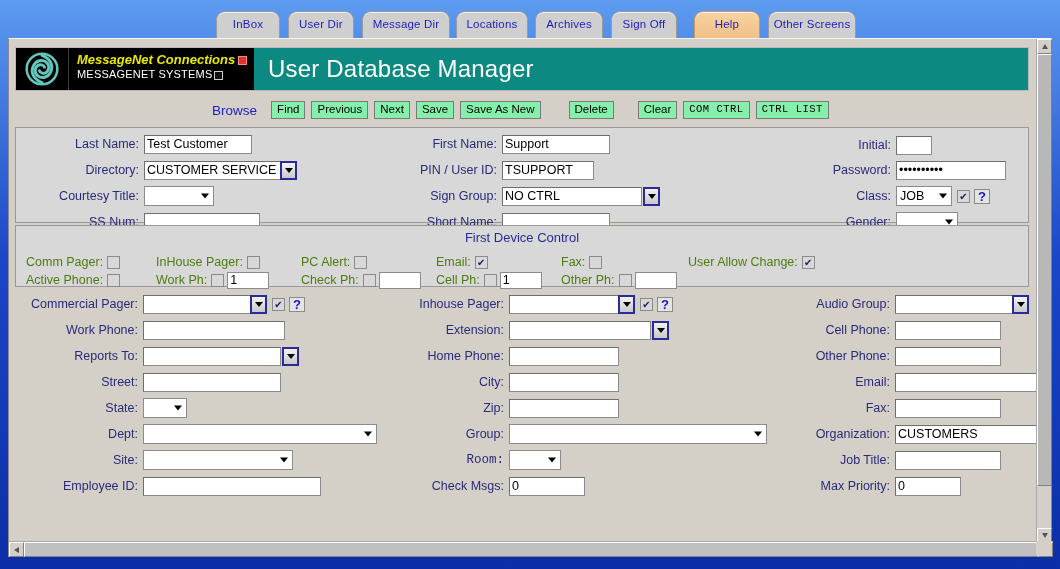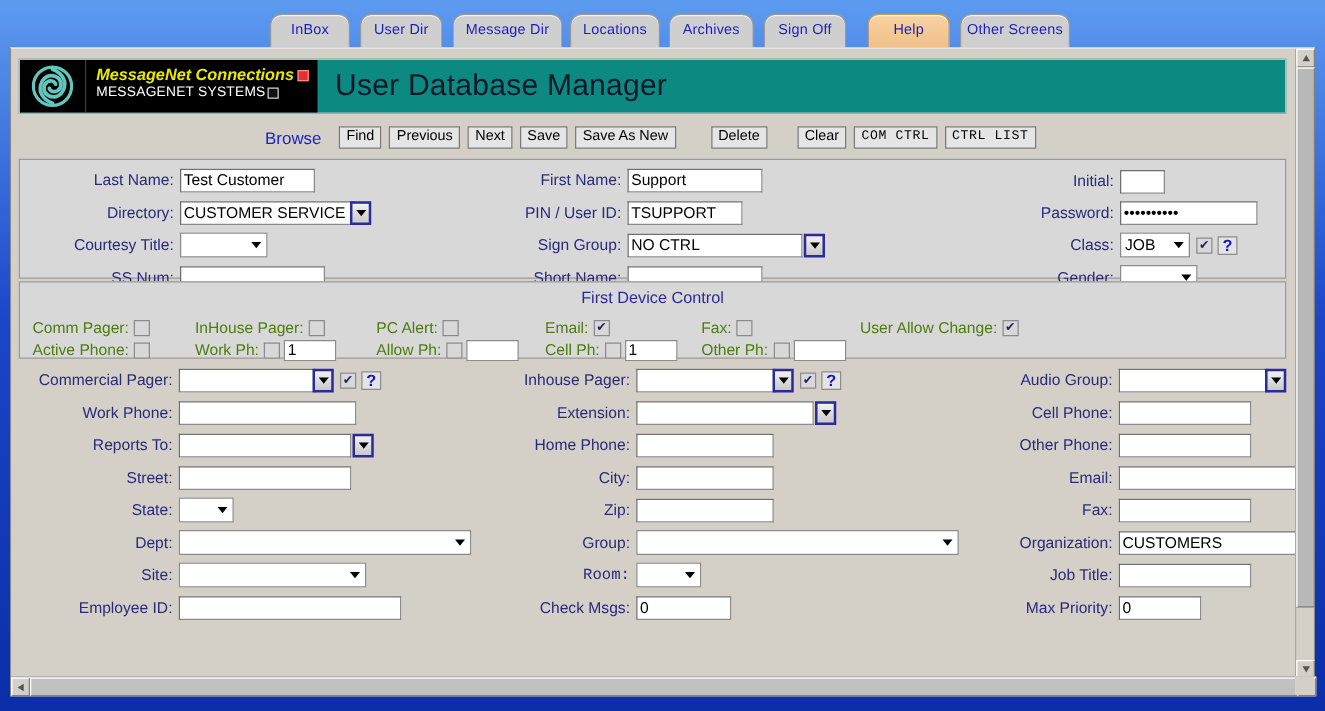--- a/index.html
+++ b/index.html
@@ -121,21 +121,21 @@
   #brand-line2 .blk-ico {
     display: inline-block;
     width: 9px; height: 9px;
     background: #111;
     border: 1px solid #cfcfcf;
     vertical-align: middle;
     margin-left: 2px;
   }
   #page-title {
     flex: 1;
-    color: #0f172a;
+    color: #ffffff;
     font-size: 24px;
     padding-left: 14px;
     display: flex;
     align-items: center;
     letter-spacing: 0.2px;
   }
 
   
   #toolbar {
     position: absolute;
@@ -147,21 +147,21 @@
   }
   #browse-link {
     color: #2020c8;
     font-size: 13.5px;
     margin-right: 14px;
     cursor: pointer;
   }
   .tbtn {
     font-size: 11.5px;
     color: #000;
-    background: #e5e5e5;
+    background: #86efac;
     border: 1px solid #7a7a7a;
     padding: 1px 5px 2px 5px;
     margin-right: 6px;
     line-height: 13px;
     cursor: pointer;
     white-space: nowrap;
   }
   .tbtn.mono {
     font-family: "Liberation Mono", monospace;
     font-size: 10.5px;
@@ -513,21 +513,21 @@
         <div class="tdc-item" style="left: 10px; top: 46px;">
           <span class="lbl">Active Phone:</span>
           <span class="chk-small"></span>
         </div>
         <div class="tdc-item" style="left: 140px; top: 46px;">
           <span class="lbl">Work Ph:</span>
           <span class="chk-small"></span>
           <input class="tdc-in" value="1" style="">
         </div>
         <div class="tdc-item" style="left: 285px; top: 46px;">
-          <span class="lbl">Allow Ph:</span>
+          <span class="lbl">Check Ph:</span>
           <span class="chk-small"></span>
           <input class="tdc-in" value="" style="">
         </div>
         <div class="tdc-item" style="left: 420px; top: 46px;">
           <span class="lbl">Cell Ph:</span>
           <span class="chk-small"></span>
           <input class="tdc-in" value="1" style="">
         </div>
         <div class="tdc-item" style="left: 545px; top: 46px;">
           <span class="lbl">Other Ph:</span>

